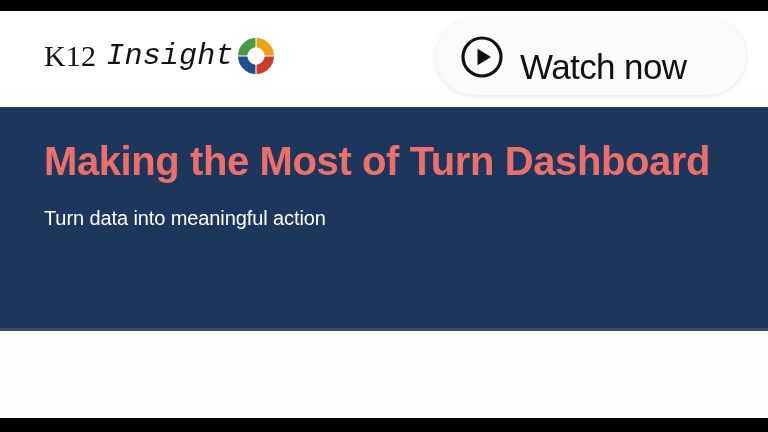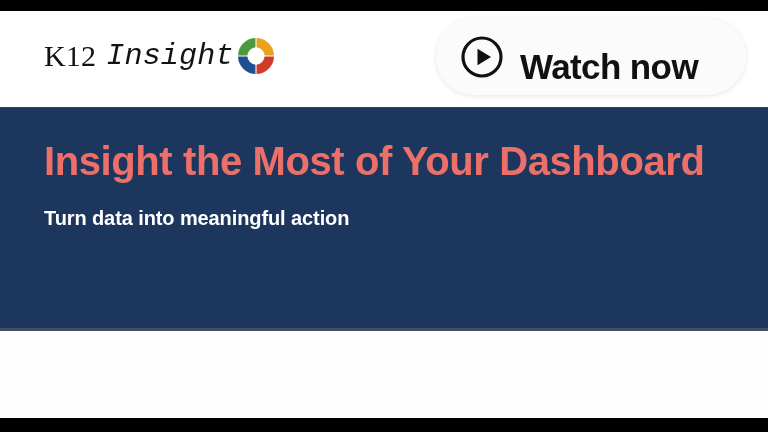--- a/index.html
+++ b/index.html
@@ -115,21 +115,21 @@
     color: #ec7069;
     letter-spacing: -0.4px;
     line-height: 1;
     white-space: nowrap;
   }
   .hero-subtitle {
     position: absolute;
     left: 44px;
     top: 100px;
     font-size: 20px;
-    font-weight: 700;
+    font-weight: 400;
     color: #ffffff;
     letter-spacing: -0.1px;
     line-height: 1;
     white-space: nowrap;
   }
 
   
   .slide-footer {
     position: absolute;
     left: 0;
@@ -158,21 +158,21 @@
   }
   .play-icon {
     width: 44px;
     height: 44px;
     flex: 0 0 44px;
     display: block;
   }
   .watch-label {
     margin-left: 16px;
     font-size: 35px;
-    font-weight: 700;
+    font-weight: 400;
     color: #111111;
     letter-spacing: -0.6px;
     line-height: 1;
     white-space: nowrap;
     margin-top: 20px;
   }
 </style>
 </head>
 <body>
 
@@ -203,21 +203,21 @@
             <g stroke="#ffffff" stroke-width="3">
               <line x1="50" y1="0" x2="50" y2="100"></line>
               <line x1="0" y1="50" x2="100" y2="50"></line>
             </g>
           </svg>
         </span>
       </div>
     </div>
 
     <div class="hero-band">
-      <div class="hero-title">Insight the Most of Your Dashboard</div>
+      <div class="hero-title">Making the Most of Turn Dashboard</div>
       <div class="hero-subtitle">Turn data into meaningful action</div>
     </div>
 
     <div class="slide-footer"></div>
 
   </div>
 
   <div class="watch-pill">
     <span>
       <svg class="play-icon" viewBox="0 0 44 44" xmlns="http://www.w3.org/2000/svg">

